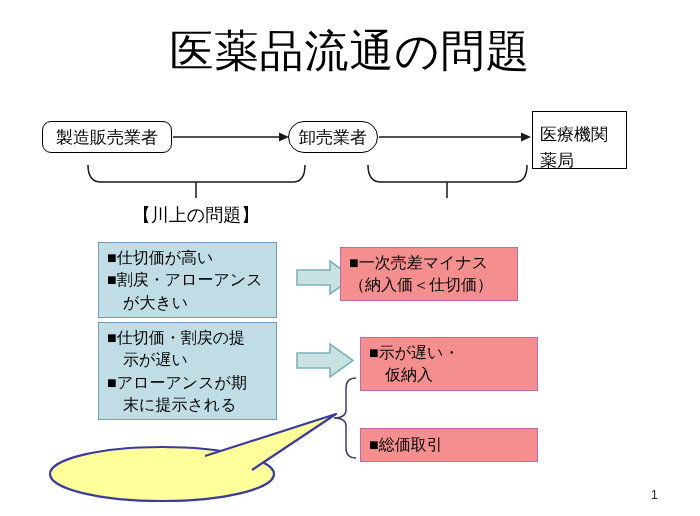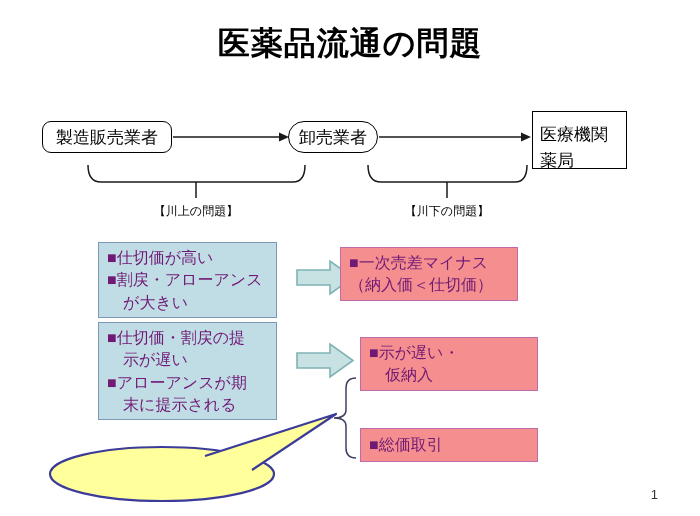--- a/index.html
+++ b/index.html
@@ -12,42 +12,42 @@
   html,body{margin:0;padding:0;}
   body{background:#888;}
   .slide{
     position:relative; width:700px; height:516px; background:#ffffff;
     font-family:"Liberation Sans","DejaVu Sans",sans-serif; color:#111;
     overflow:hidden; margin:0 auto;
   }
   .abs{position:absolute;}
   .title{
     left:0; top:22px; width:700px; text-align:center;
-    font-size:32px; font-weight:700; letter-spacing:1px; color:#000;
+    font-size:44px; font-weight:400; letter-spacing:1px; color:#000;
   }
   .flow-box{
     background:#fff; border:1.6px solid #000; font-size:17px;
     display:flex; align-items:center; justify-content:center;
     box-sizing:border-box; color:#000;
   }
   .flow-box.multiline{
     justify-content:flex-start; align-items:flex-start;
     padding:10px 7px; line-height:1.5; white-space:pre-line; display:block;
   }
   .box-manufacturer{left:42px; top:121px; width:130px; height:32px;border-radius:9px;}
   .box-wholesaler{left:288px; top:121px; width:90px; height:32px;border-radius:16px;}
   .box-medical{left:532px; top:111px; width:95px; height:58px;}
   .bracket-label{
-    top:203px; width:200px; text-align:center; font-size:12px; color:#000;
+    top:203px; width:200px; text-align:center; font-size:18px; color:#000;
   }
   .label-upstream{left:96px;}
   .label-downstream{left:347px;}
   .note-box{
     box-sizing:border-box; white-space:pre-line;
-    font-size:16px; line-height:1.4; padding:4px 8px; color:#701a75;
+    font-size:16px; line-height:1.4; padding:4px 8px; color:#000000;
   }
   .blue-box{background:var(--blue-box-fill); border:1.6px solid var(--blue-box-border);}
   .pink-box{background:var(--pink-box-fill); border:1.6px solid var(--pink-box-border);}
   .blue-box-1{left:98px; top:242px; width:179px; height:76px;}
   .blue-box-2{left:98px; top:322px; width:179px; height:98px;}
   .pink-box-1{left:340px; top:247px; width:178px; height:54px;}
   .pink-box-2{left:360px; top:337px; width:178px; height:54px;}
   .pink-box-3{left:360px; top:428px; width:178px; height:34px; padding-top:5px;}
   .svg-layer{left:0; top:0; width:700px; height:516px; pointer-events:none;}
   .callout-text{
@@ -90,21 +90,20 @@
   </svg>
 
   <div class="abs title">医薬品流通の問題</div>
 
   <div class="abs flow-box box-manufacturer">製造販売業者</div>
   <div class="abs flow-box box-wholesaler">卸売業者</div>
   <div class="abs flow-box multiline box-medical">医療機関
 薬局</div>
 
   <div class="abs bracket-label label-upstream">【川上の問題】</div>
-  <div class="abs bracket-label label-downstream">【川下の問題】</div>
 
   <div class="abs note-box blue-box blue-box-1">■仕切価が高い
 ■割戻・アローアンス
 　が大きい</div>
   <div class="abs note-box blue-box blue-box-2">■仕切価・割戻の提
 　示が遅い
 ■アローアンスが期
 　末に提示される</div>
 
   <div class="abs note-box pink-box pink-box-1">■一次売差マイナス

